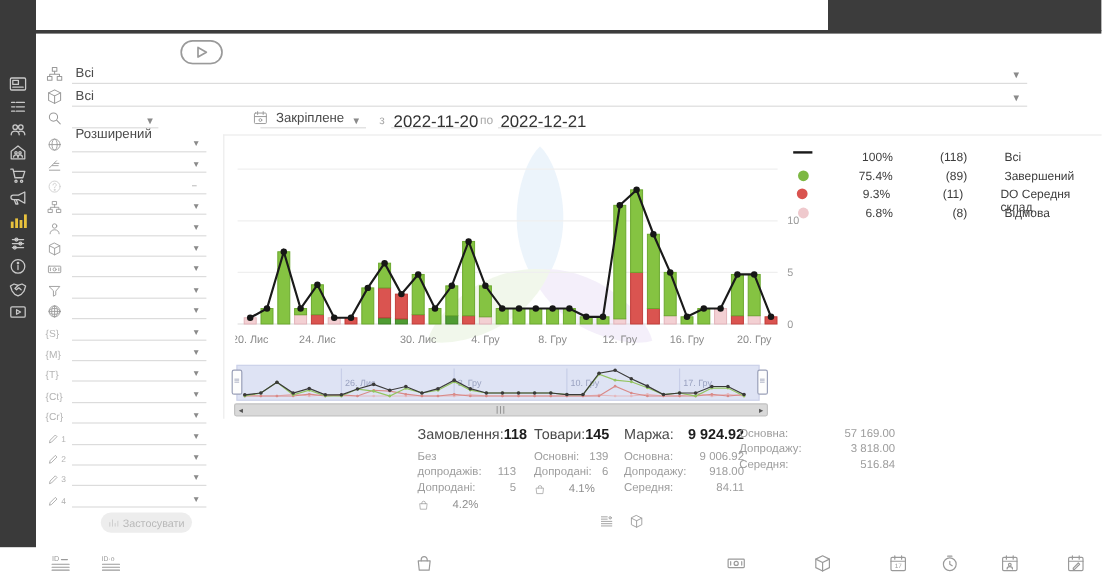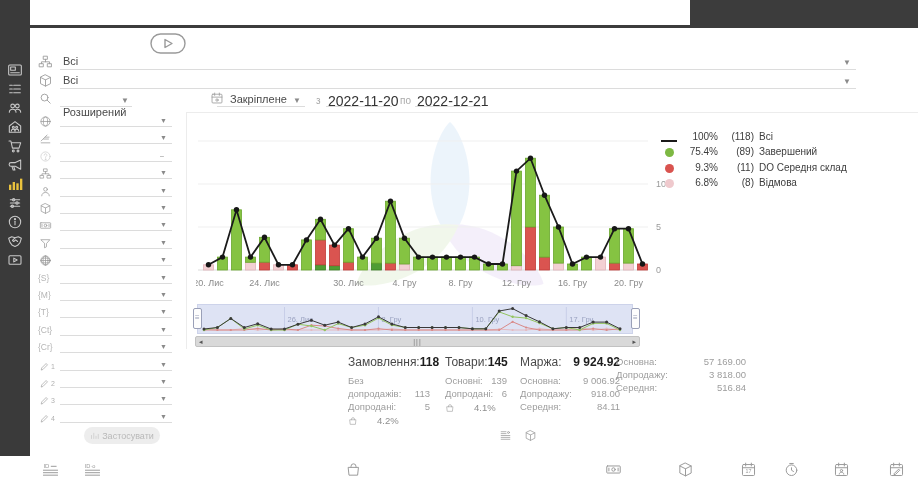--- a/index.html
+++ b/index.html
@@ -24,21 +24,21 @@
   .fdate{font-size:14px;color:#333;}
   .tagic{font-size:8.5px;color:#b5b5b5;letter-spacing:0;}
   .pencsub{font-size:7px;color:#b0b0b0;}
   
   #apply-btn{left:84px;top:427px;width:76px;height:17px;background:#ededed;border-radius:9px;
     color:#b9b9b9;font-size:9px;display:flex;align-items:center;justify-content:center;gap:3px;}
   
   #card{left:186px;top:112px;width:732px;height:236px;background:#fff;border-left:1px solid #ececec;border-top:1px solid #ececec;}
   #watermark{left:300px;top:110px;width:300px;height:240px;opacity:.28;pointer-events:none;}
   
-  .lg-row{display:flex;align-items:flex-end;height:15.5px;font-size:10px;color:#3d3d3d;}
+  .lg-row{display:flex;align-items:flex-start;height:15.5px;font-size:10px;color:#3d3d3d;gap:26px;}
   .lg-marker{width:22px;display:flex;justify-content:center;align-items:center;margin-right:4px;}
   .lg-dot{width:9px;height:9px;border-radius:50%;}
   .lg-line{width:16px;height:2px;background:#1a1a1a;}
   .lg-pct{width:34px;text-align:right;margin-right:6px;}
   .lg-cnt{width:30px;text-align:right;margin-right:5px;color:#3d3d3d;}
   
   #minimap{left:197px;top:304px;width:436px;height:30px;background:#dee3f4;border:1px solid #cdd3ea;box-sizing:border-box;}
   .mm-handle{top:308px;width:9px;height:21px;background:#fdfdfd;border:1px solid #9aa0b8;border-radius:2px;box-sizing:border-box;}
   .mm-handle:before{content:"≡";color:#9aa0b8;font-size:8px;position:absolute;left:1px;top:4px;}
   #scrollbar{left:195px;top:336px;width:445px;height:11px;background:#d9d9d9;border:1px solid #c2c2c2;border-radius:2px;box-sizing:border-box;

